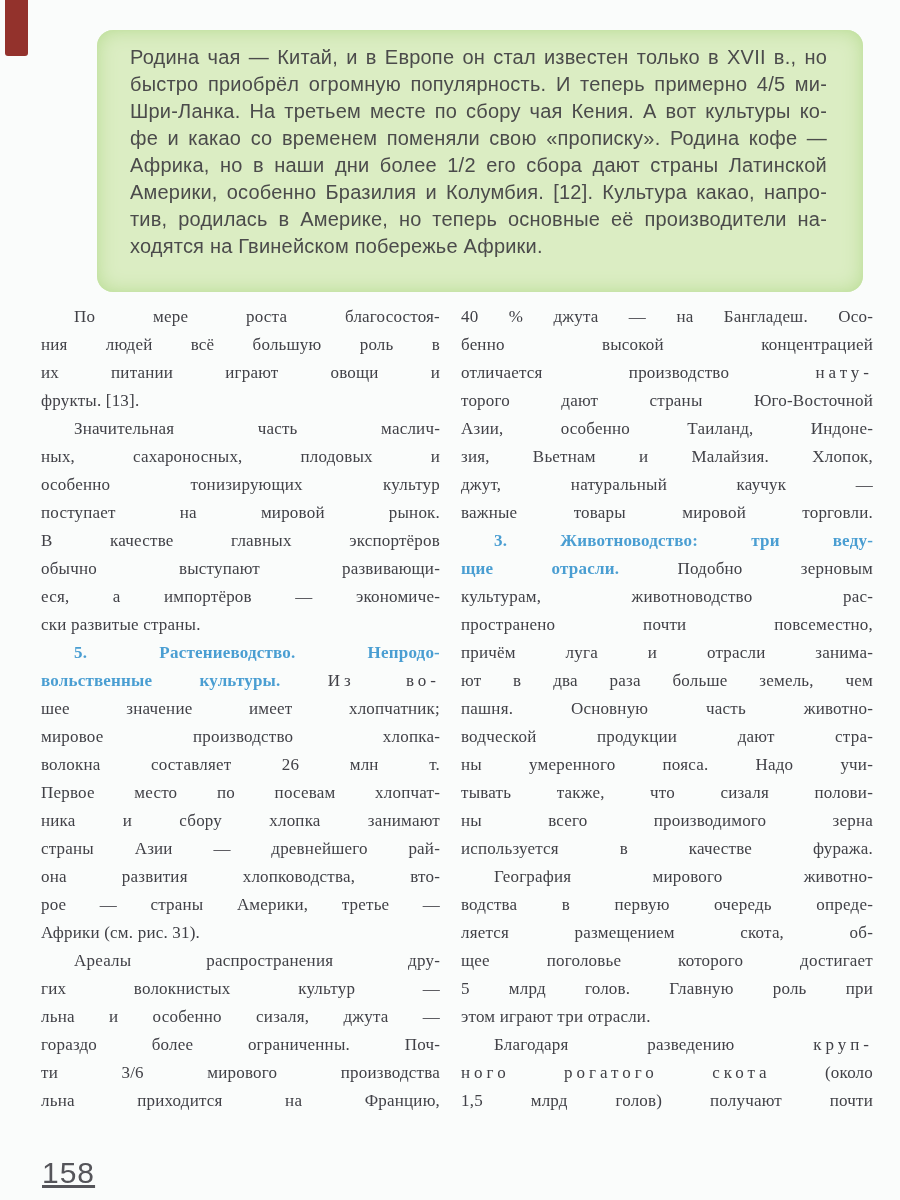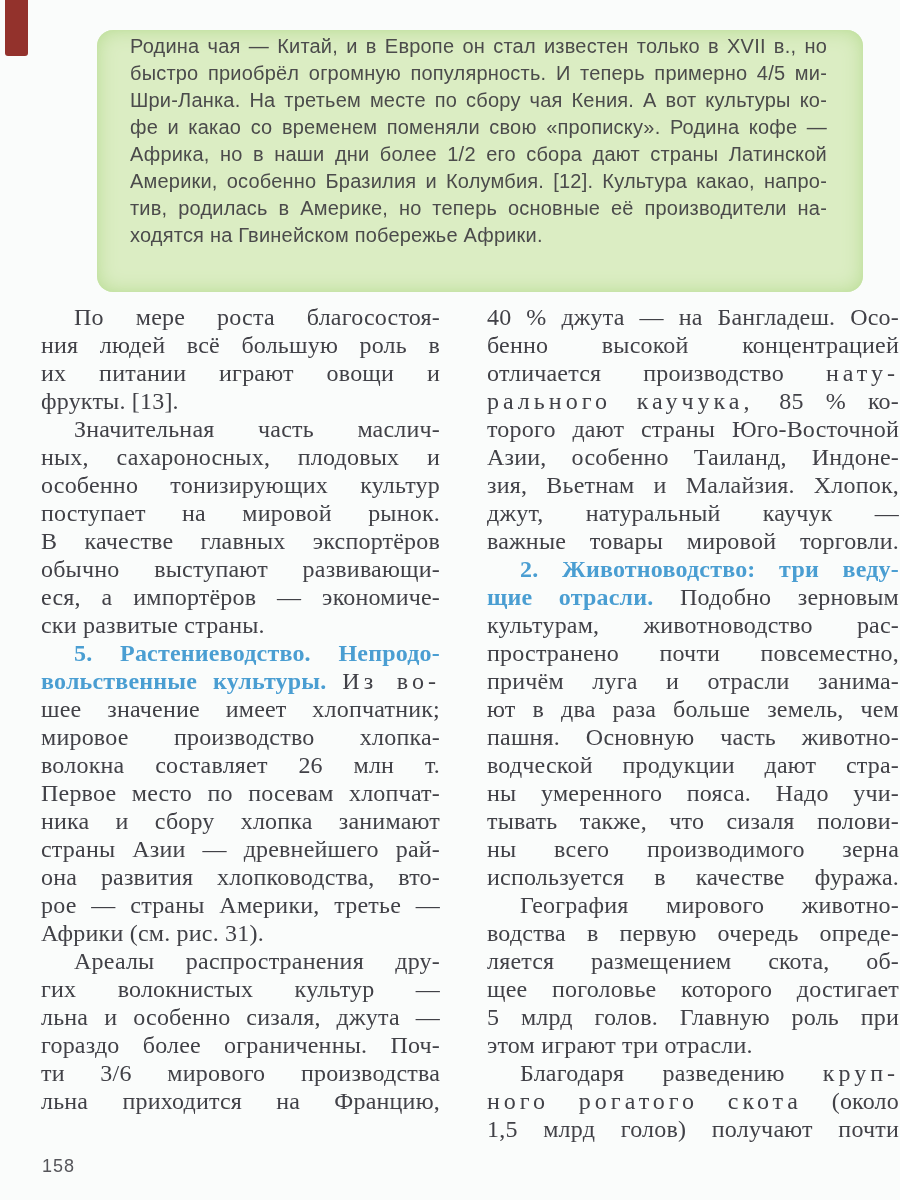--- a/index.html
+++ b/index.html
@@ -13,53 +13,53 @@
   
   .bookmark{
     position:absolute;left:5px;top:0;width:23px;height:56px;
     background:var(--red,#93322c);
     border-radius:0 0 3px 3px;
   }
   
   .infobox{
     position:absolute;left:97px;top:30px;width:766px;height:262px;
     box-sizing:border-box;
-    padding:3px 36px 0 33px;
+    padding:14px 36px 0 33px;
     border-radius:16px;
     background:var(--boxbg,#dbedc3);
     box-shadow:inset 0 0 20px var(--boxglow,#b9dc94), inset 0 0 4px #cfe9b4;
     font-family:"Liberation Sans",sans-serif;
     font-size:20px;line-height:27px;
     color:var(--boxtext,#4b4b4b);
     letter-spacing:.2px;
   }
   .infobox .tline{height:27px;}
   
   .col{
     position:absolute;top:303px;
-    font-size:24px;line-height:28px;
+    font-size:17px;line-height:28px;
     color:var(--body,#414147);
     letter-spacing:.2px;
   }
   .col-left{left:41px;width:399px;}
-  .col-right{left:487px;width:412px;}
+  .col-right{left:461px;width:412px;}
   .col .tline{height:28px;}
   
   .tline{text-align:left;white-space:nowrap;}
   .tline.just{white-space:normal;text-align:justify;text-align-last:justify;}
   .tline.ind{text-indent:33px;}
   
   .seg-n{}
   .seg-b{color:var(--blue,#4a9ed2);font-weight:bold;}
   .seg-s{letter-spacing:4px;}
   
   .pagenum{
     position:absolute;left:42px;top:1156px;
     font-family:"Liberation Sans",sans-serif;
-    font-size:18px;color:#55555a;letter-spacing:1px;
+    font-size:30px;color:#55555a;letter-spacing:1px;text-decoration:underline;
   }
 </style>
 </head>
 <body style="--blue: #4a9ed2; --body: #414147; --boxbg: #dbedc3; --boxglow: #b9dc94; --boxtext: #4b4b4b; --red: #93322c; background: rgb(250, 252, 251);">
 
 <div class="bookmark"></div>
 
 <div class="infobox" id="infobox">
     <div class="tline just"><span class="seg-n">Родина чая — Китай, и в Европе он стал известен только в XVII в., но</span></div>
     <div class="tline just"><span class="seg-n">быстро приобрёл огромную популярность. И теперь примерно 4/5 ми-</span></div>
@@ -100,27 +100,26 @@
     <div class="tline just"><span class="seg-n">льна и особенно сизаля, джута —</span></div>
     <div class="tline just"><span class="seg-n">гораздо более ограниченны. Поч-</span></div>
     <div class="tline just"><span class="seg-n">ти 3/6 мирового производства</span></div>
     <div class="tline just"><span class="seg-n">льна приходится на Францию,</span></div>
   </div>
 
 <div class="col col-right" id="col-right">
     <div class="tline just"><span class="seg-n">40 % джута — на Бангладеш. Осо-</span></div>
     <div class="tline just"><span class="seg-n">бенно высокой концентрацией</span></div>
     <div class="tline just"><span class="seg-n">отличается производство </span><span class="seg-s">нату-</span></div>
-    <div class="tline just"><span class="seg-s">рального каучука, </span><span class="seg-n">85 % ко-</span></div>
     <div class="tline just"><span class="seg-n">торого дают страны Юго-Восточной</span></div>
     <div class="tline just"><span class="seg-n">Азии, особенно Таиланд, Индоне-</span></div>
     <div class="tline just"><span class="seg-n">зия, Вьетнам и Малайзия. Хлопок,</span></div>
     <div class="tline just"><span class="seg-n">джут, натуральный каучук —</span></div>
     <div class="tline just"><span class="seg-n">важные товары мировой торговли.</span></div>
-    <div class="tline just ind"><span class="seg-b">2. Животноводство: три веду-</span></div>
+    <div class="tline just ind"><span class="seg-b">3. Животноводство: три веду-</span></div>
     <div class="tline just"><span class="seg-b">щие отрасли. </span><span class="seg-n">Подобно зерновым</span></div>
     <div class="tline just"><span class="seg-n">культурам, животноводство рас-</span></div>
     <div class="tline just"><span class="seg-n">пространено почти повсеместно,</span></div>
     <div class="tline just"><span class="seg-n">причём луга и отрасли занима-</span></div>
     <div class="tline just"><span class="seg-n">ют в два раза больше земель, чем</span></div>
     <div class="tline just"><span class="seg-n">пашня. Основную часть животно-</span></div>
     <div class="tline just"><span class="seg-n">водческой продукции дают стра-</span></div>
     <div class="tline just"><span class="seg-n">ны умеренного пояса. Надо учи-</span></div>
     <div class="tline just"><span class="seg-n">тывать также, что сизаля полови-</span></div>
     <div class="tline just"><span class="seg-n">ны всего производимого зерна</span></div>

